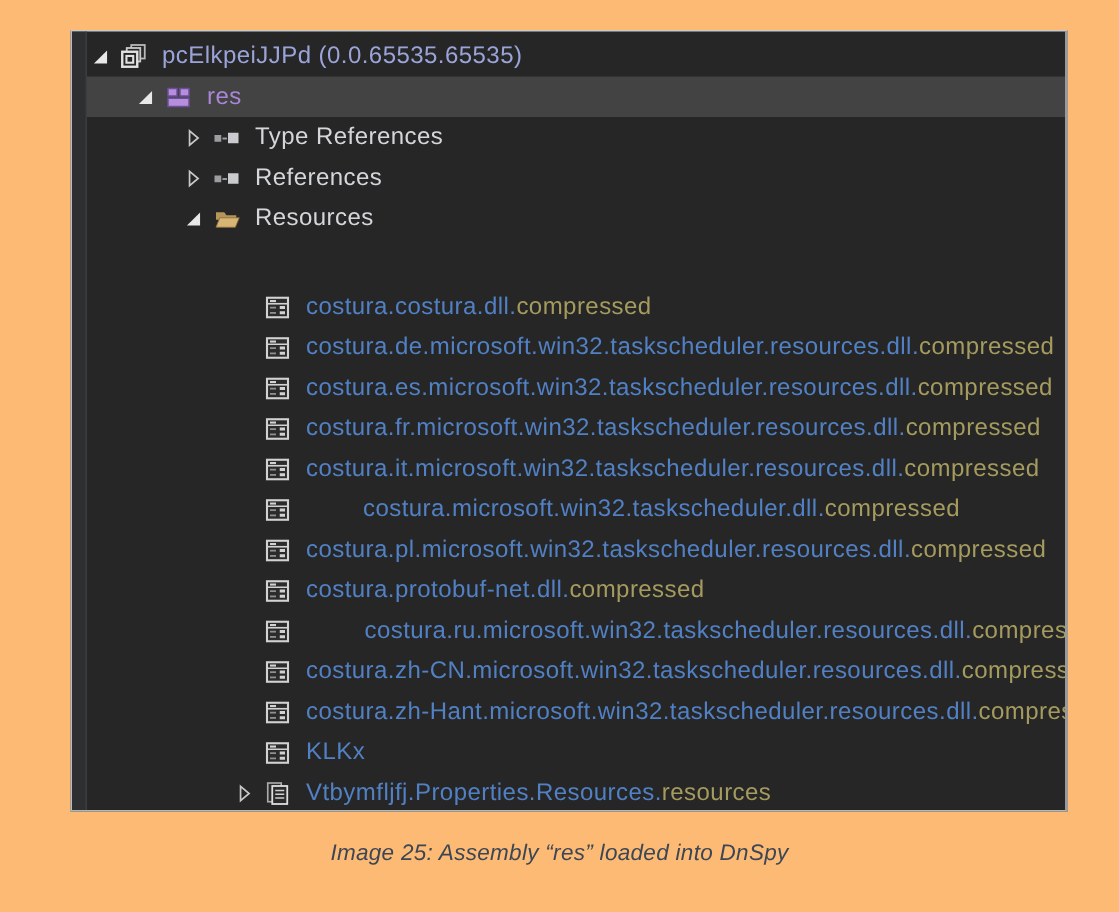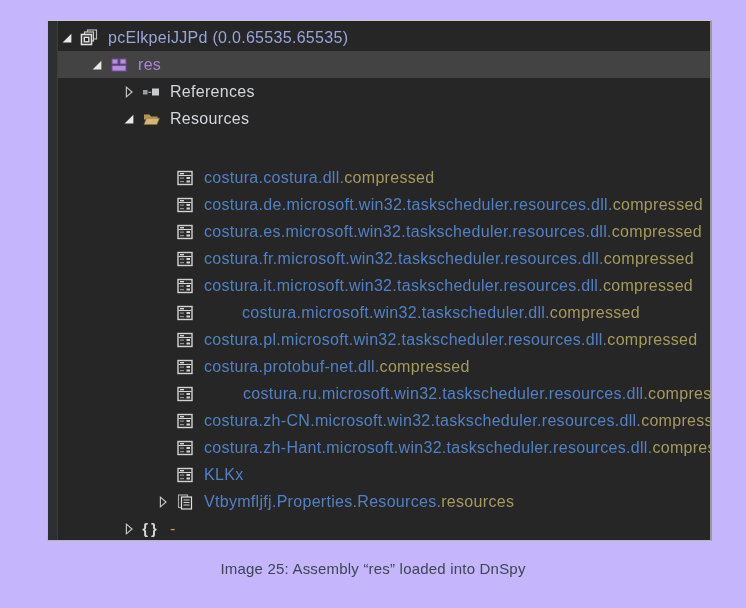--- a/index.html
+++ b/index.html
@@ -1,16 +1,16 @@
 <!DOCTYPE html>
 <html><head>
 <meta charset="utf-8">
 <style>
   html,body{margin:0;padding:0;background:#ffffff;}
-  .page{position:relative;width:746px;height:608px;background:#c4b5fd;overflow:hidden;
+  .page{position:relative;width:746px;height:608px;background:#fdba74;overflow:hidden;
         font-family:"Liberation Sans","DejaVu Sans",sans-serif;}
   .panel{position:absolute;left:47px;top:20px;width:665px;height:521px;
          background:#262626;overflow:hidden;
          border-top:1px solid #c9c9c9;border-left:1px solid #bdbdbd;
          border-right:2px solid #9a9a9a;border-bottom:1px solid #b5b5b5;
          box-sizing:border-box;}
   .left-strip{position:absolute;left:0;top:0;width:9px;height:100%;
               background:#2e2f31;border-right:1px solid #3c3d3f;}
   .tree{position:absolute;left:10px;top:0;right:0;bottom:0;padding-top:3px;}
   .row{height:27px;display:flex;align-items:center;white-space:nowrap;
@@ -18,21 +18,21 @@
   .row.selected{background:#434343;}
   .expander{width:18px;height:16px;flex:0 0 18px;margin-right:3px;
             display:inline-flex;align-items:center;justify-content:center;}
   .nodeicon{width:20px;height:18px;flex:0 0 20px;margin-right:9px;
             display:inline-flex;align-items:center;justify-content:center;}
   .nodeicon svg{width:18px;height:18px;}
   .expander svg{width:14px;height:14px;}
   .lbl{display:inline-block;}
   .ns-glyph{color:#d8d8d8;font-weight:bold;font-size:15px;letter-spacing:3px;}
   .caption{position:absolute;left:0;top:560px;width:746px;text-align:center;
-           font-size:15px;color:#3d4654;letter-spacing:0.2px;}
+           font-style:italic;font-size:15px;color:#3d4654;letter-spacing:0.2px;}
 </style>
 </head>
 <body>
 
 <div class="page">
   <div class="panel">
     <div class="left-strip"></div>
     <div class="tree" id="tree">
         <div class="row" style="padding-left: 0px;">
           <span class="expander">
@@ -71,20 +71,35 @@
               <polygon points="5,2.5 11.5,8 5,13.5" fill="none" stroke="#c8c8c8" stroke-width="1.3"></polygon>
             </svg>
           </span>
           <span class="nodeicon">
             <svg viewBox="0 0 18 18">
               <rect x="1" y="7" width="4.5" height="4.5" fill="#9b9da0"></rect>
               <rect x="6.3" y="8.7" width="3" height="1.3" fill="#9b9da0"></rect>
               <rect x="10" y="5.5" width="7" height="7" fill="#c9cbce"></rect>
             </svg>
           </span>
+          <span class="lbl"><span style="color: rgb(212, 214, 218);">Type References</span></span>
+        </div>
+        <div class="row" style="padding-left: 62px;">
+          <span class="expander">
+            <svg viewBox="0 0 16 16">
+              <polygon points="5,2.5 11.5,8 5,13.5" fill="none" stroke="#c8c8c8" stroke-width="1.3"></polygon>
+            </svg>
+          </span>
+          <span class="nodeicon">
+            <svg viewBox="0 0 18 18">
+              <rect x="1" y="7" width="4.5" height="4.5" fill="#9b9da0"></rect>
+              <rect x="6.3" y="8.7" width="3" height="1.3" fill="#9b9da0"></rect>
+              <rect x="10" y="5.5" width="7" height="7" fill="#c9cbce"></rect>
+            </svg>
+          </span>
           <span class="lbl"><span style="color: rgb(212, 214, 218);">References</span></span>
         </div>
         <div class="row" style="padding-left: 62px;">
           <span class="expander">
             <svg viewBox="0 0 16 16">
               <polygon points="13,3 13,13 3,13" fill="#e8e8e8"></polygon>
             </svg>
           </span>
           <span class="nodeicon">
             <svg viewBox="0 0 18 18">

